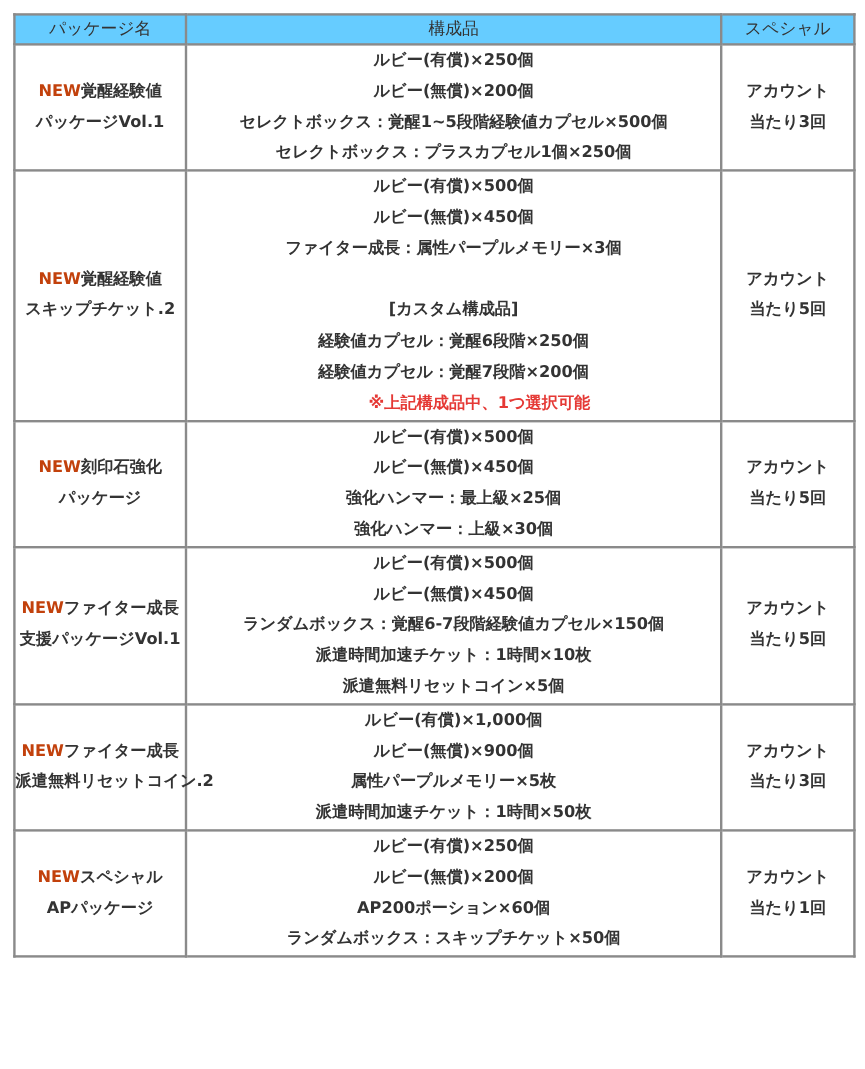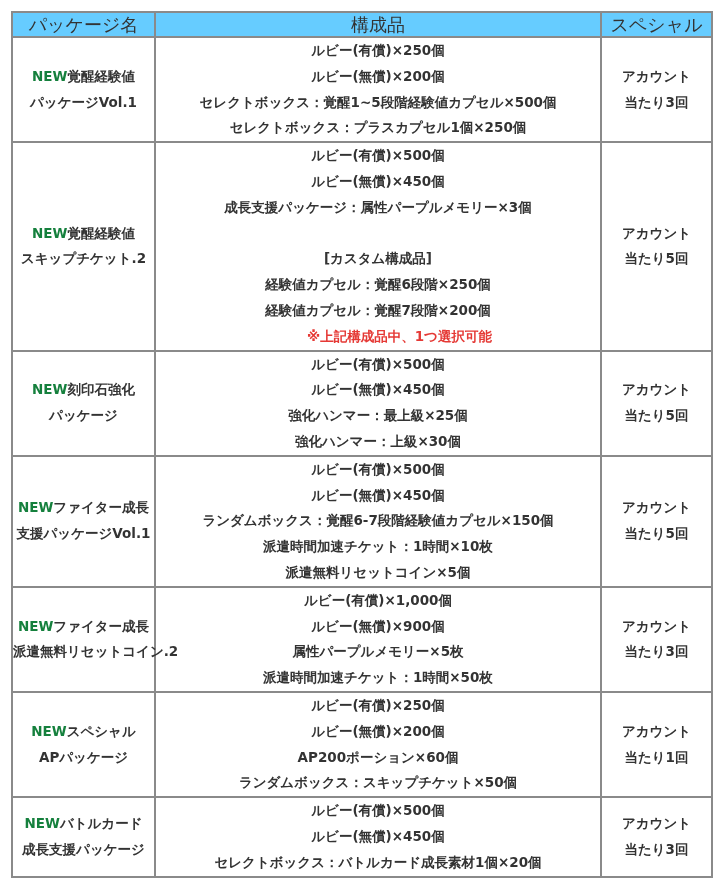--- a/index.html
+++ b/index.html
@@ -2,25 +2,25 @@
 <html><head>
 <meta charset="utf-8">
 <style>
   html, body { margin:0; padding:0; background:#ffffff; }
   body { width:721px; height:891px; position:relative; overflow:hidden;
          font-family:"DejaVu Sans","Liberation Sans",sans-serif; color:#333333; }
   table.pkg { position:absolute; left:11px; top:11px; width:700px;
               border-collapse:collapse; table-layout:fixed; }
   table.pkg th, table.pkg td { border:2px solid #8a8a8a; text-align:center;
               vertical-align:middle; padding:0; }
-  table.pkg th { background:#66ccff; font-weight:normal; font-size:18px;
+  table.pkg th { background:#66ccff; font-weight:normal; font-size:14px;
                  height:23px; line-height:23px; color:#333; }
   table.pkg td { font-size:13.5px; line-height:25.8px; }
   col.c1 { width:143px; } col.c2 { width:446px; } col.c3 { width:111px; }
-  .new { color:#15803d; }
+  .new { color:#c2410c; }
   .note { color:#e53935;margin-left:43px; }
   .line { display:block; white-space:nowrap;font-weight:bold; }
   .blank { display:block; height:25.8px; }
   td.items { padding:0; }
 </style>
 </head>
 <body>
 
 <table class="pkg">
   <colgroup>
@@ -53,21 +53,21 @@
         </td>
       </tr>
       <tr>
         <td>
           <span class="line"><span class="new">NEW</span><span>覚醒経験値</span></span>
           <span class="line">スキップチケット.2</span>
         </td>
         <td class="items">
           <span class="line">ルビー(有償)×500個</span>
           <span class="line">ルビー(無償)×450個</span>
-          <span class="line">成長支援パッケージ：属性パープルメモリー×3個</span>
+          <span class="line">ファイター成長：属性パープルメモリー×3個</span>
           <span class="blank"></span>
           <span class="line">[カスタム構成品]</span>
           <span class="line">経験値カプセル：覚醒6段階×250個</span>
           <span class="line">経験値カプセル：覚醒7段階×200個</span>
           <span class="line note">※上記構成品中、1つ選択可能</span>
         </td>
         <td>
           <span class="line">アカウント</span>
           <span class="line">当たり5回</span>
         </td>
@@ -130,29 +130,14 @@
           <span class="line">ルビー(有償)×250個</span>
           <span class="line">ルビー(無償)×200個</span>
           <span class="line">AP200ポーション×60個</span>
           <span class="line">ランダムボックス：スキップチケット×50個</span>
         </td>
         <td>
           <span class="line">アカウント</span>
           <span class="line">当たり1回</span>
         </td>
       </tr>
-      <tr>
-        <td>
-          <span class="line"><span class="new">NEW</span><span>バトルカード</span></span>
-          <span class="line">成長支援パッケージ</span>
-        </td>
-        <td class="items">
-          <span class="line">ルビー(有償)×500個</span>
-          <span class="line">ルビー(無償)×450個</span>
-          <span class="line">セレクトボックス：バトルカード成長素材1個×20個</span>
-        </td>
-        <td>
-          <span class="line">アカウント</span>
-          <span class="line">当たり3回</span>
-        </td>
-      </tr>
     </tbody>
 </table>
 
 </body></html>

